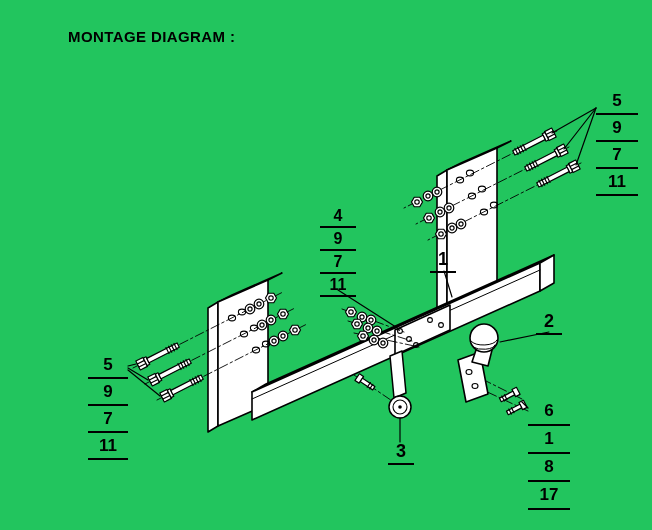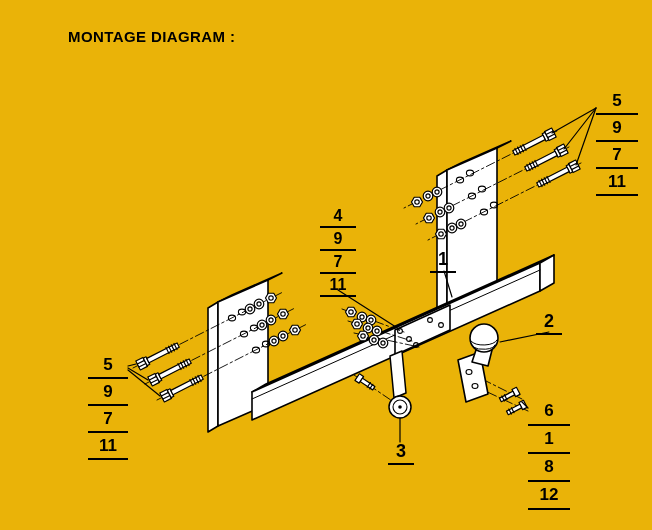--- a/index.html
+++ b/index.html
@@ -1,18 +1,18 @@
 <!DOCTYPE html>
 <html><head>
 <meta charset="utf-8">
 <style>
   html,body{margin:0;padding:0;background:#fff;}
   body{width:652px;height:530px;position:relative;overflow:hidden;
        font-family:"Liberation Sans",sans-serif;color:#000;}
-  .page{position:absolute;inset:0;background:#eab308;text-decoration:underline;}
+  .page{position:absolute;inset:0;background:#22c55e;text-decoration:underline;}
   .title{position:absolute;left:68px;top:28px;margin:0;
          font-size:15px;font-weight:bold;letter-spacing:.4px;color:#000;}
   svg.drawing{position:absolute;left:0;top:0;}
   .stack{position:absolute;}
   .stack .cell{text-align:center;font-weight:bold;color:#000;
                border-bottom:2px solid #000;font-size:17px;}
   .stack-tr{left:596px;top:88px;}
   .stack-tr .cell{width:42px;height:25px;line-height:25px;}
   .stack-left{left:88px;top:352px;}
   .stack-left .cell{width:40px;height:25px;line-height:25px;}
@@ -220,20 +220,20 @@
     <div class="cell">4</div>
     <div class="cell">9</div>
     <div class="cell">7</div>
     <div class="cell">11</div>
   </div>
 
   <div class="stack stack-br">
     <div class="cell">6</div>
     <div class="cell">1</div>
     <div class="cell">8</div>
-    <div class="cell">12</div>
+    <div class="cell">17</div>
   </div>
 
   <div class="part-label" id="label-1">1</div>
   <div class="part-label" id="label-2">2</div>
   <div class="part-label" id="label-3">3</div>
 
 </div>
 
 </body></html>

